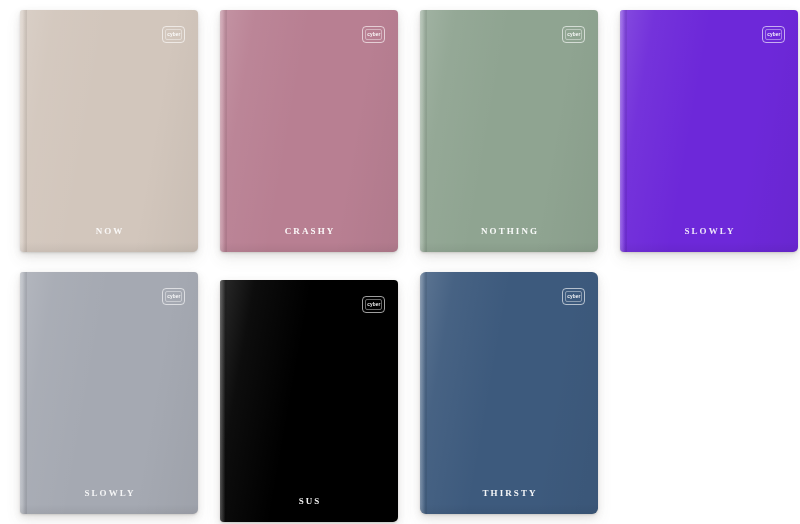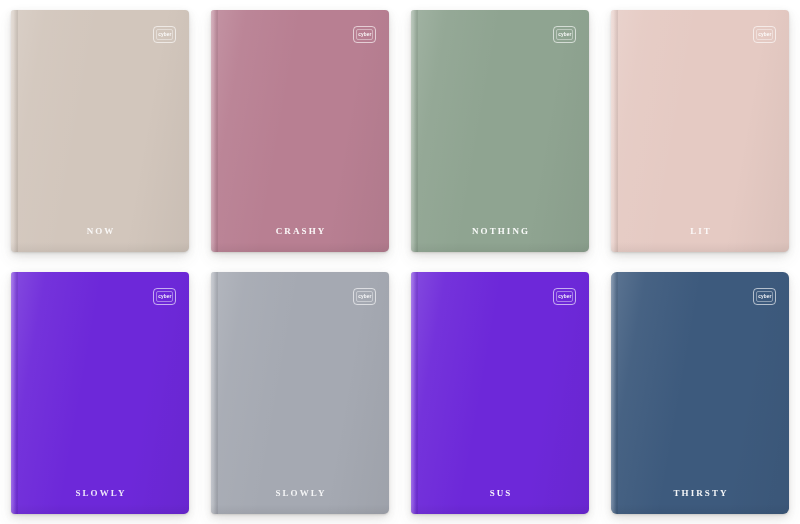--- a/index.html
+++ b/index.html
@@ -16,21 +16,21 @@
 
   #product-grid {
     position: relative;
     width: 800px;
     height: 524px;
     display: grid;
     grid-template-columns: repeat(4, 178px);
     grid-template-rows: repeat(2, 242px);
     column-gap: 22px;
     row-gap: 20px;
-    padding: 10px 11px;
+    padding: 10px 20px;
     box-sizing: border-box;
   }
 
   .notebook-card {
     position: relative;
     width: 178px;
     height: 242px;
     border-radius: 3px 4px 5px 4px;
     overflow: hidden;
     box-shadow:
@@ -174,31 +174,20 @@
     <div class="card-spine"></div>
     <div class="card-foot"></div>
     <div class="brand-badge">
       <div class="brand-badge-inner">
         <span class="brand-badge-text">cyber</span>
       </div>
     </div>
     <div class="card-word">NOTHING</div>
   </div>
 
-  <div class="notebook-card light-cover" style="background-color: rgb(229, 202, 195);">
-    <div class="card-sheen"></div>
-    <div class="card-spine"></div>
-    <div class="card-foot"></div>
-    <div class="brand-badge">
-      <div class="brand-badge-inner">
-        <span class="brand-badge-text">cyber</span>
-      </div>
-    </div>
-    <div class="card-word">LIT</div>
-  </div>
 
   <div class="notebook-card light-cover" style="background-color: #6d28d9;">
     <div class="card-sheen"></div>
     <div class="card-spine"></div>
     <div class="card-foot"></div>
     <div class="brand-badge">
       <div class="brand-badge-inner">
         <span class="brand-badge-text">cyber</span>
       </div>
     </div>
@@ -210,21 +199,21 @@
     <div class="card-spine"></div>
     <div class="card-foot"></div>
     <div class="brand-badge">
       <div class="brand-badge-inner">
         <span class="brand-badge-text">cyber</span>
       </div>
     </div>
     <div class="card-word">SLOWLY</div>
   </div>
 
-  <div class="notebook-card" style="background-color: #6d28d9;">
+  <div class="notebook-card" style="background-color: #000000; margin-top: 8px;">
     <div class="card-sheen"></div>
     <div class="card-spine"></div>
     <div class="card-foot"></div>
     <div class="brand-badge">
       <div class="brand-badge-inner">
         <span class="brand-badge-text">cyber</span>
       </div>
     </div>
     <div class="card-word">SUS</div>
   </div>

